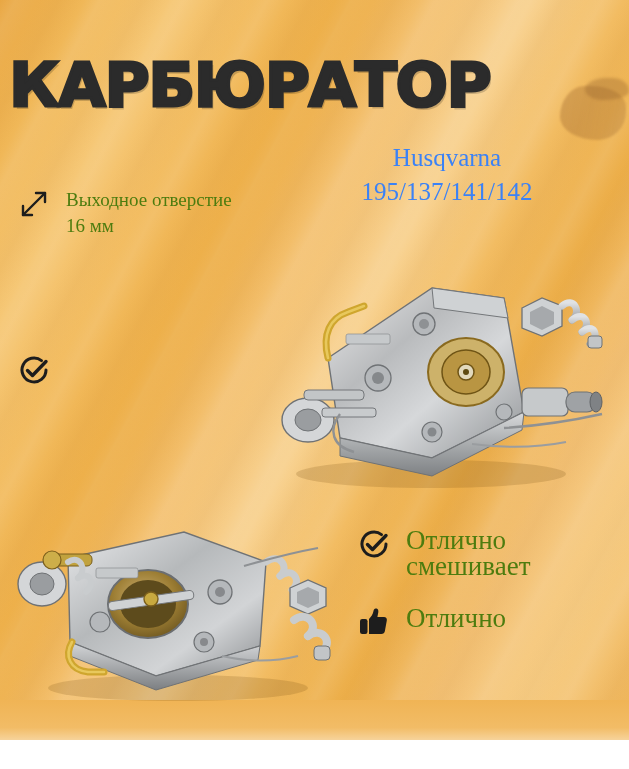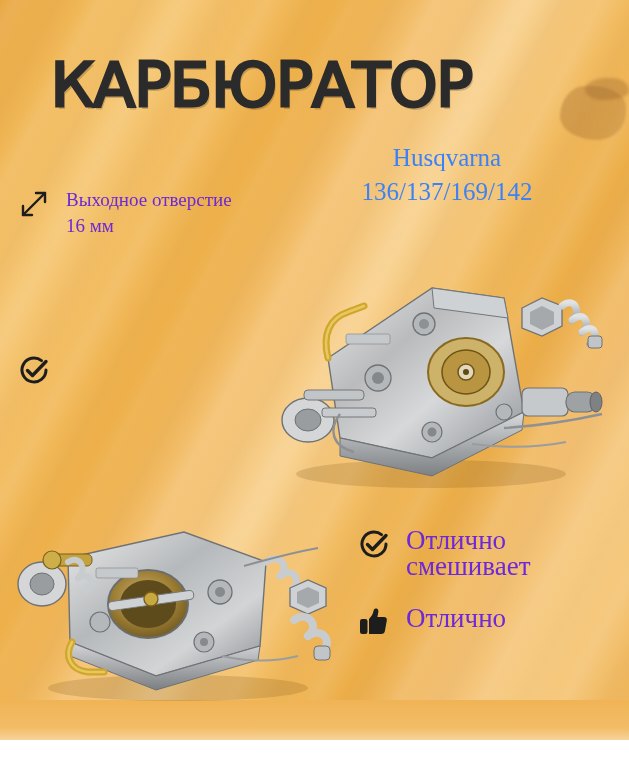--- a/index.html
+++ b/index.html
@@ -80,25 +80,25 @@
     left: 585px; top: 78px;
     width: 44px; height: 22px;
     background: rgba(150,96,42,.35);
     border-radius: 50% 40% 60% 45% / 55% 60% 40% 50%;
     filter: blur(1.4px);
   }
 
   
   .title {
     position: absolute;
-    left: 12px; top: 50px;
+    left: 0; top: 50px;
     width: 499px;
     text-align: center;
     font-family: "DejaVu Sans", sans-serif;
-    font-weight: normal;
+    font-weight: bold;
     font-size: 60px;
     letter-spacing: -1px;
     color: #2b2b2b;
     -webkit-text-stroke: 3px #2b2b2b;
     text-shadow: 2px 3px 0 rgba(0,0,0,.18);
     white-space: nowrap;
   }
   .title-inner {
     display: inline-block;
     transform: scaleX(1.02);
@@ -127,21 +127,21 @@
   }
   .feature .ico {
     flex: 0 0 auto;
     width: 36px; height: 36px;
     position: relative;
   }
   .feature .txt {
     font-family: "Liberation Serif", serif;
     font-size: 19px;
     line-height: 26px;
-    color: #6d28d9;
+    color: #4d7c0f;
     white-space: pre-line;
     padding-top: 1px;
   }
   .f1 { left: 16px; top: 186px; }
   .f2 { left: 16px; top: 266px; }
   .f3 { left: 16px; top: 352px; }
 
   
   .f4 { left: 356px; top: 526px; }
   .f5 { left: 356px; top: 604px; }
@@ -175,21 +175,21 @@
   <div class="brush"></div>
   <div class="brush2"></div>
   <div class="bg-bottom"></div>
   <div class="bg-white-bottom"></div>
 
   <div class="title">
     <span class="title-inner">КАРБЮРАТОР</span>
   </div>
 
   <div class="model l1">Husqvarna</div>
-  <div class="model l2">136/137/169/142</div>
+  <div class="model l2">195/137/141/142</div>
 
   <div class="feature f1">
     <span class="ico">
       <svg class="arrows-svg" width="36" height="36" viewBox="0 0 36 36">
         <g stroke="#1d1d1d" stroke-width="2.4" fill="none" stroke-linecap="round" stroke-linejoin="round">
           <line x1="7" y1="29" x2="29" y2="7"></line>
           <polyline points="7,20 7,29 16,29"></polyline>
           <polyline points="20,7 29,7 29,16"></polyline>
         </g>
       </svg>

